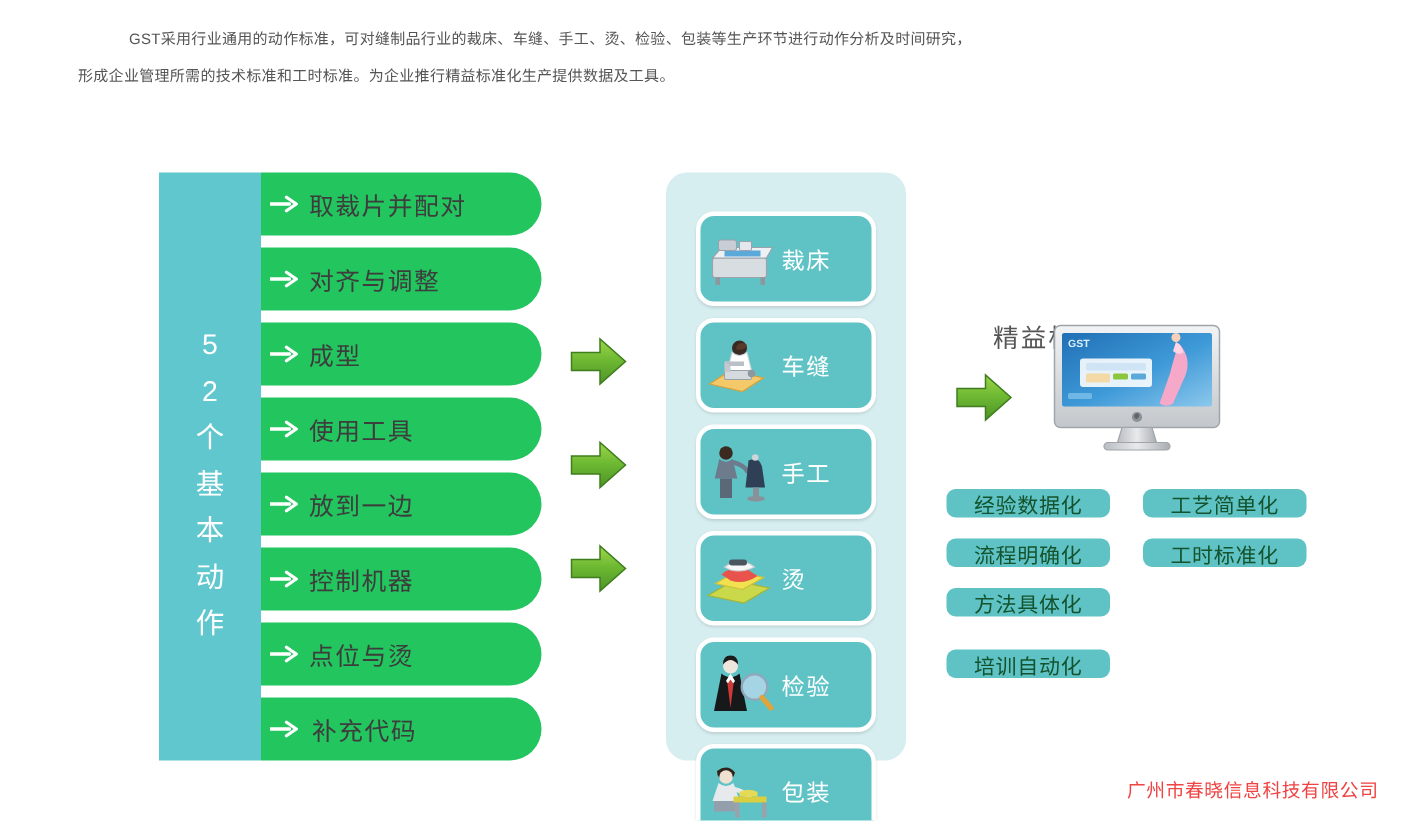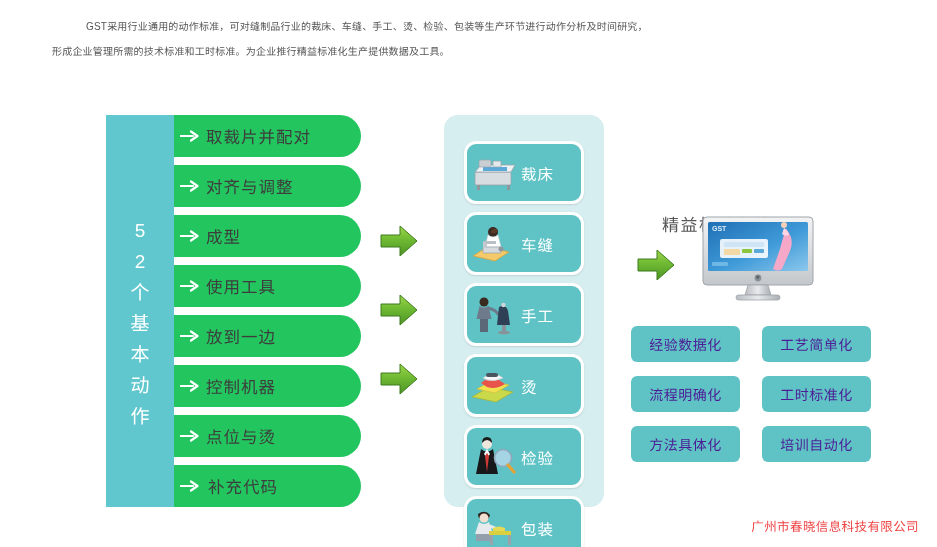--- a/index.html
+++ b/index.html
@@ -170,27 +170,27 @@
     position: absolute;
     left: 631px;
     top: 326px;
     width: 260px;
   }
   .tag-row {
     display: flex;
     gap: 22px;
     margin-bottom: 14px;
   }
-  .tag-row:last-child { margin-bottom: 16px; }
+  .tag-row:last-child { margin-bottom: 16px; flex-direction: column; }
   .tag-chip {
     width: 109px;
-    height: 36px;
+    height: 19px;
     background: #5fc3c6;
     border-radius: 6px;
-    color: #4c1d95;
+    color: #14532d;
     font-size: 14px;
     letter-spacing: .5px;
     display: flex;
     align-items: center;
     justify-content: center;
     white-space: nowrap;
   }
 
   
   #footer {

